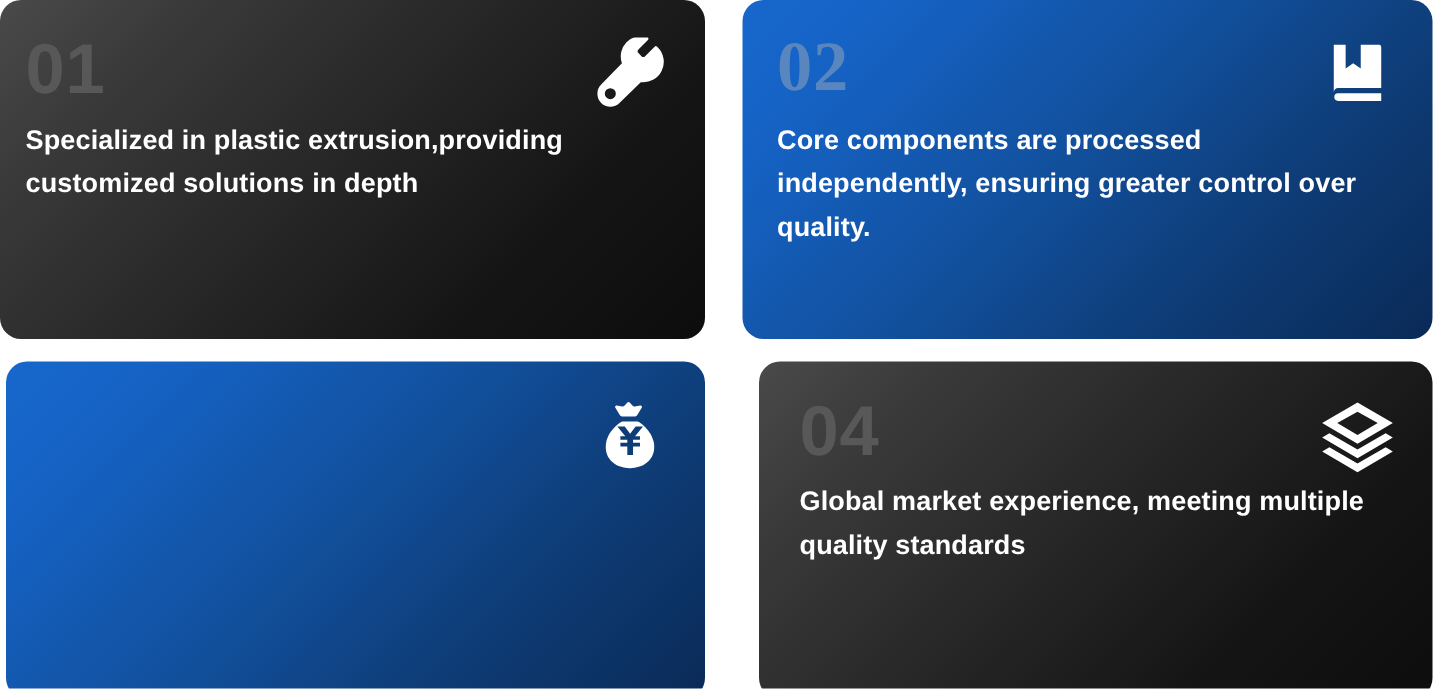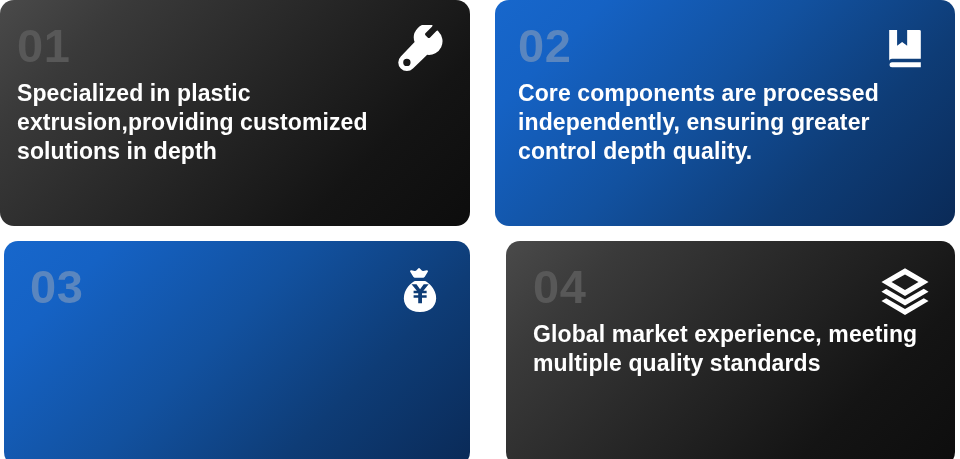--- a/index.html
+++ b/index.html
@@ -61,24 +61,24 @@
 
   .card-number {
     font-size: 47px;
     font-weight: 700;
     line-height: 1;
     letter-spacing: 0.5px;
     margin: 0 0 10px 0;
     user-select: none;
   }
   .dark .card-number { color: #585858; }
-  .blue .card-number { color: #5a86bf; }
+  .blue .card-number { color: #5a86bf; font-family: Liberation Serif, serif; }
 
   .card-text {
-    font-size: 23px;
+    font-size: 18px;
     font-weight: 700;
     line-height: 29px;
     color: #ffffff;
     margin: 0;
     letter-spacing: 0.1px;
     max-width: 430px;
   }
 
   .card-icon {
     position: absolute;
@@ -103,31 +103,30 @@
     <div class="card-text">Specialized in plastic extrusion,providing customized solutions in depth</div>
     <div class="card-icon">
       <svg width="50" height="50" viewBox="0 0 64 64" aria-hidden="true">
         <path fill="#ffffff" d="M55.6 8.4a1.6 1.6 0 0 0-2.6-.6l-8.1 8.1a2.2 2.2 0 0 1-3.1 0l-2.6-2.6a2.2 2.2 0 0 1 0-3.1l8.1-8.1a1.6 1.6 0 0 0-.6-2.6 17.4 17.4 0 0 0-21.6 22.4L7.4 40.2a11 11 0 1 0 15.6 15.6l18.2-17.7A17.4 17.4 0 0 0 55.6 8.4zM15.2 52.6a4.7 4.7 0 1 1 4.7-4.7 4.7 4.7 0 0 1-4.7 4.7z"></path>
       </svg>
     </div>
   </div>
 
   <div class="card blue shift-right">
     <div class="card-number">02</div>
-    <div class="card-text">Core components are processed independently, ensuring greater control depth quality.</div>
+    <div class="card-text">Core components are processed independently, ensuring greater control over quality.</div>
     <div class="card-icon">
       <svg width="46" height="46" viewBox="0 0 64 64" aria-hidden="true">
         <path fill="#ffffff" d="M10 4h11v22l7-5 7 5V4h17a2 2 0 0 1 2 2v38H14a4 4 0 0 0-4 4V4z"></path>
         <path fill="#ffffff" d="M14 49h40v7H14a3.5 3.5 0 0 1 0-7z"></path>
       </svg>
     </div>
   </div>
 
   <div class="card blue inset-left">
-    <div class="card-number">03</div>
     <div class="card-icon">
       <svg width="50" height="50" viewBox="0 0 64 64" aria-hidden="true">
         <path fill="#ffffff" d="M19.5 7.5c-.6-1 .1-2.2 1.3-2l4.6.8a2 2 0 0 0 1.8-.6l2.2-2.3a1.8 1.8 0 0 1 2.7 0l2.2 2.3a2 2 0 0 0 1.8.6l4.6-.8c1.2-.2 1.9 1 1.3 2l-3.9 6.4a2 2 0 0 1-1.7 1H25.1a2 2 0 0 1-1.7-1z"></path>
         <path fill="#ffffff" d="M25.6 19.2h12.8c1.3 0 11.9 7.2 13.9 17.8C54.6 49.1 46.5 59 32 59S9.4 49.1 11.7 37c2-10.6 12.6-17.8 13.9-17.8z"></path>
         <path fill="#0e3c76" d="M32.1 29.6l4.7-6.1h6.3l-6.8 8.2h4.2v3.1h-5.9v2.6h5.9v3.1h-5.9v7.2h-4.9v-7.2h-5.9v-3.1h5.9v-2.6h-5.9v-3.1h4.2l-6.8-8.2h6.3z"></path>
       </svg>
     </div>
   </div>
 
   <div class="card dark inset-left-sm">

